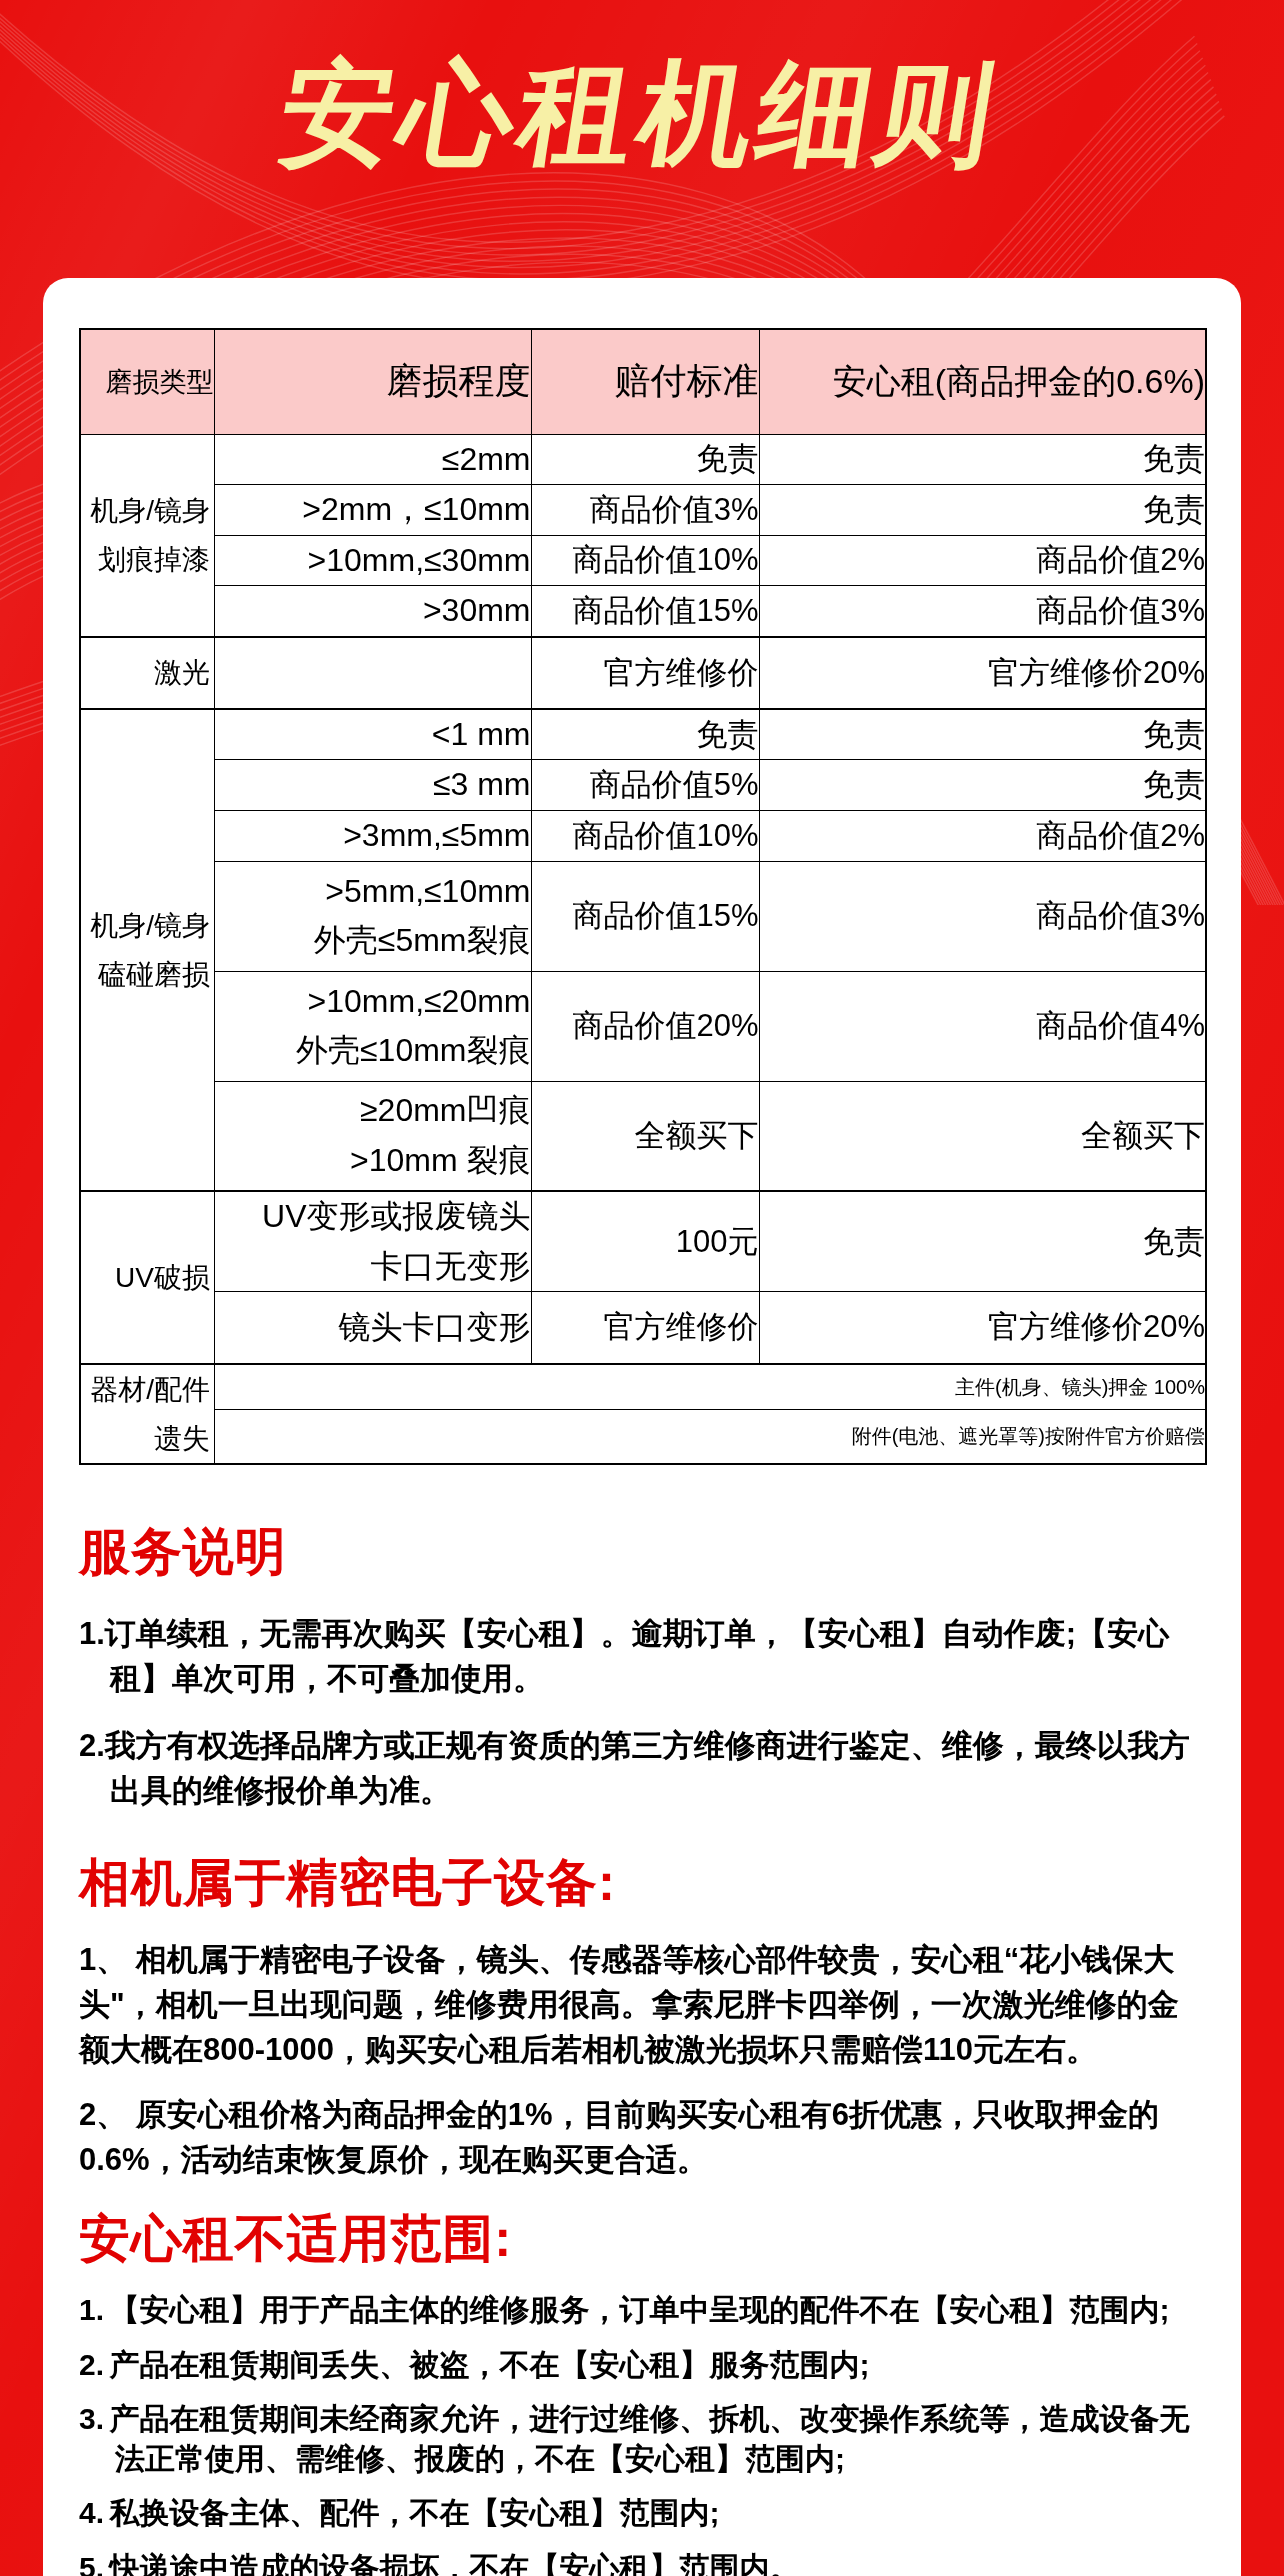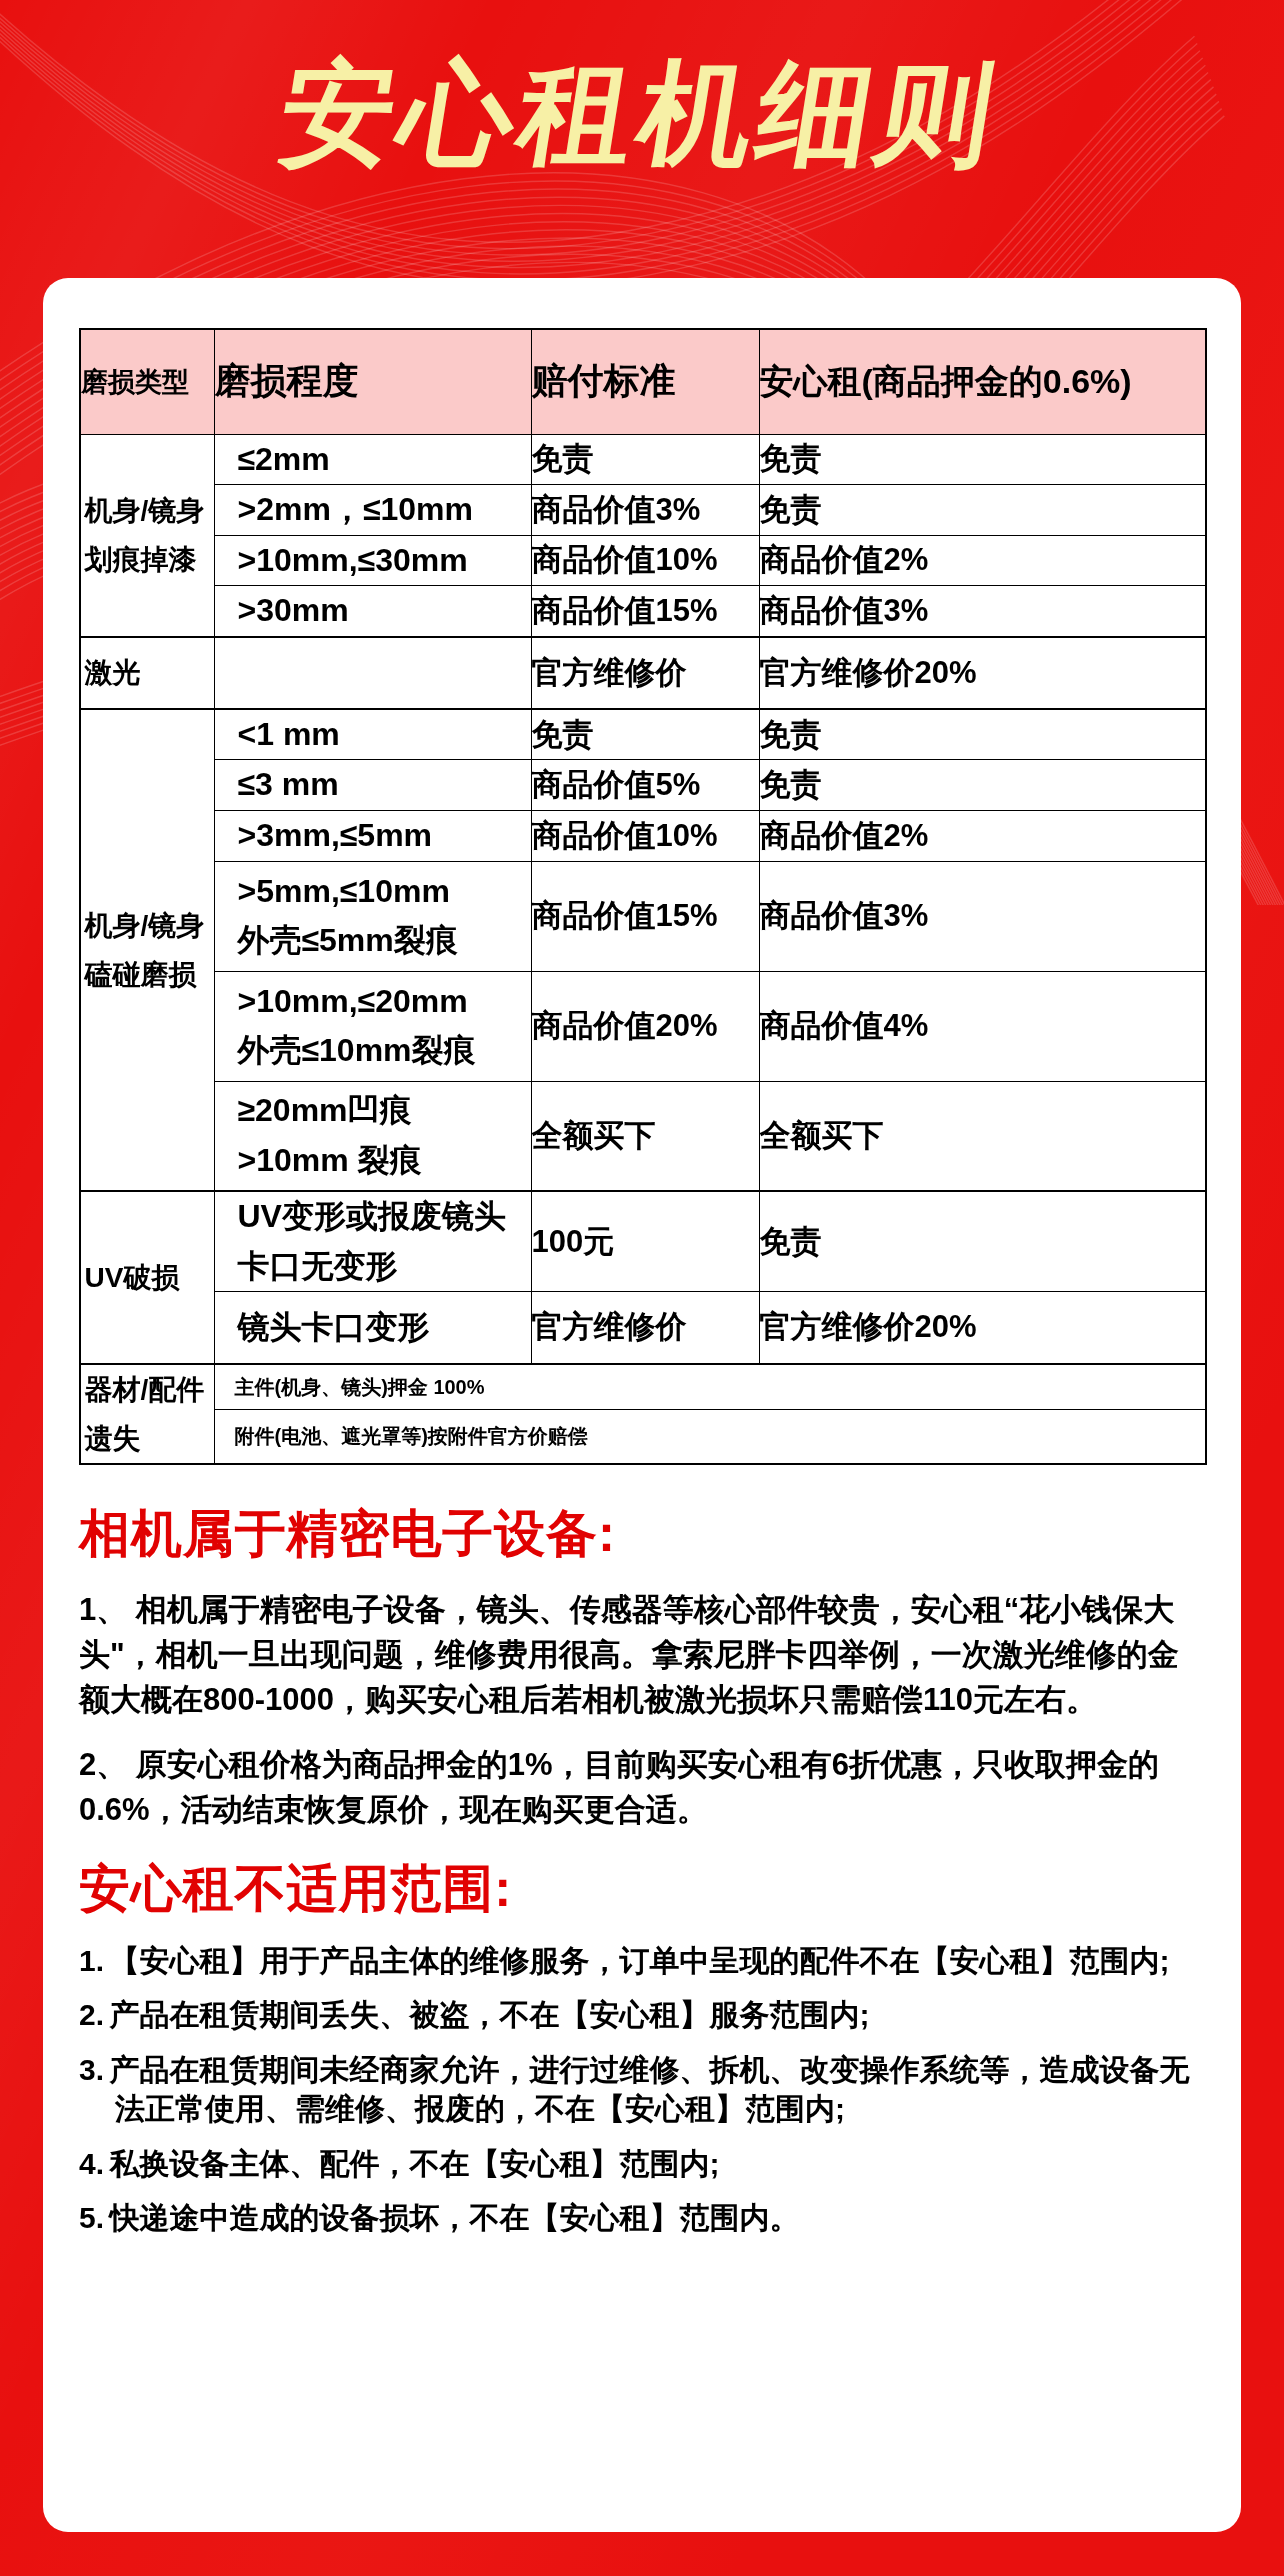--- a/index.html
+++ b/index.html
@@ -78,22 +78,22 @@
     border:2.7px solid var(--table-border);
     color:var(--text-black);
   }
   table.damage col.c1{width:134px;}
   table.damage col.c2{width:317px;}
   table.damage col.c3{width:228px;}
   table.damage col.c4{width:447px;}
   table.damage th,table.damage td{
     border:1.8px solid var(--table-border);
     vertical-align:middle;
-    text-align:left;
-    font-weight:bold;
+    text-align:right;
+    font-weight:normal;
   }
   tr.rh-head{height:105px;}
   tr.rh-s{height:50px;}
   tr.rh-laser{height:72px;}
   tr.rh-t{height:110px;}
   tr.rh-uv1{height:92px;}
   tr.rh-uv2{height:72px;}
   tr.rh-l1{height:43px;}
   tr.rh-l2{height:52px;}
   thead th{
@@ -319,20 +319,27 @@
           <td class="grp" rowspan="2">器材/配件
 遗失</td>
           <td class="full" colspan="3">主件(机身、镜头)押金 100%</td>
         </tr>
         <tr class="rh-l2">
           <td class="full" colspan="3">附件(电池、遮光罩等)按附件官方价赔偿</td>
         </tr>
       </tbody>
     </table>
 
+    <div class="services">
+      <div class="section-heading">服务说明</div>
+      <div class="items">
+        <div class="num-item"><span class="no" style="padding-right:0">1.</span><span>订单续租，无需再次购买【安心租】。逾期订单，【安心租】自动作废;【安心租】单次可用，不可叠加使用。</span></div>
+        <div class="num-item"><span class="no" style="padding-right:0">2.</span><span>我方有权选择品牌方或正规有资质的第三方维修商进行鉴定、维修，最终以我方出具的维修报价单为准。</span></div>
+      </div>
+    </div>
 
     <div class="why">
       <div class="section-heading">相机属于精密电子设备:</div>
       <div class="paras">
         <p>1、 相机属于精密电子设备，镜头、传感器等核心部件较贵，安心租“花小钱保大头"，相机一旦出现问题，维修费用很高。拿索尼胖卡四举例，一次激光维修的金额大概在800-1000，购买安心租后若相机被激光损坏只需赔偿110元左右。</p>
         <p>2、 原安心租价格为商品押金的1%，目前购买安心租有6折优惠，只收取押金的0.6%，活动结束恢复原价，现在购买更合适。</p>
       </div>
     </div>
 
     <div class="scope">

